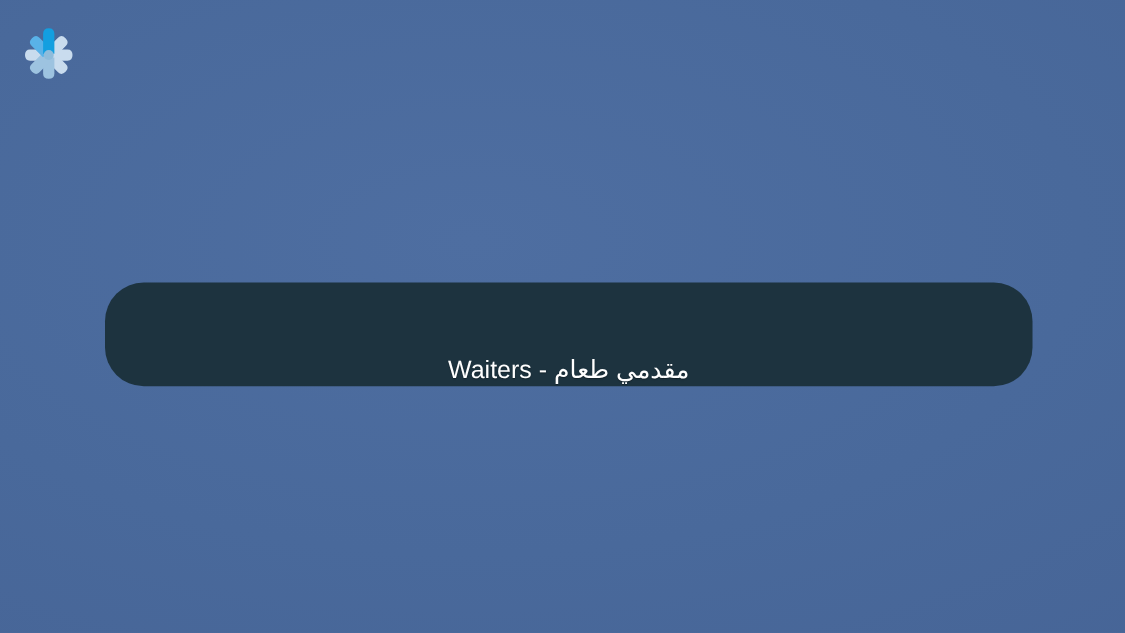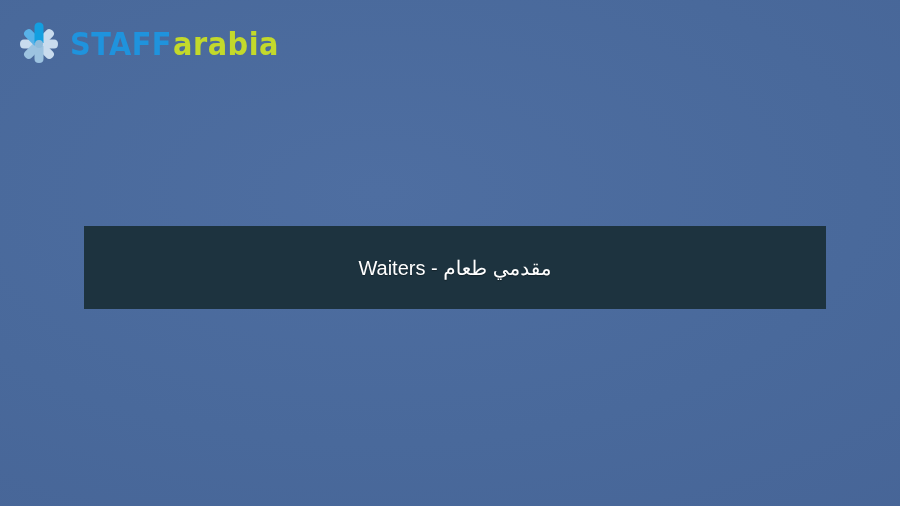--- a/index.html
+++ b/index.html
@@ -63,24 +63,25 @@
 
   
   #title-banner {
     position: absolute;
     left: 84px;
     top: 226px;
     width: 742px;
     height: 83px;
     background: #1d333f;
     display: flex;
-    align-items: center;
+    align-items: flex-end;
     justify-content: center;
     box-sizing: border-box;
     padding: 0 24px;
+    border-radius: 31px;
   }
 
   #title-text {
     color: #ffffff;
     font-family: "Liberation Sans", sans-serif;
     font-size: 20px;
     font-weight: 400;
     line-height: 1.3;
     text-align: center;
     direction: rtl;
@@ -131,23 +132,19 @@
           </g>
 
           <g fill="#139fe0">
             <path d="M -9,-2 L -9,-34 Q -9,-43 0,-43 Q 9,-43 9,-34 L 9,-2 Z"></path>
           </g>
           <circle cx="0" cy="0" r="8" fill="#8fbcdb"></circle>
         </g>
       </svg>
     </span>
 
-    <span id="logo-wordmark">
-      <span class="wm-staff">STAFF</span>
-      <span class="wm-arabia">arabia</span>
-    </span>
   </div>
 
   <div id="title-banner">
     <div id="title-text">مقدمي طعام - Waiters</div>
   </div>
 
 </div>
 
 </body></html>

